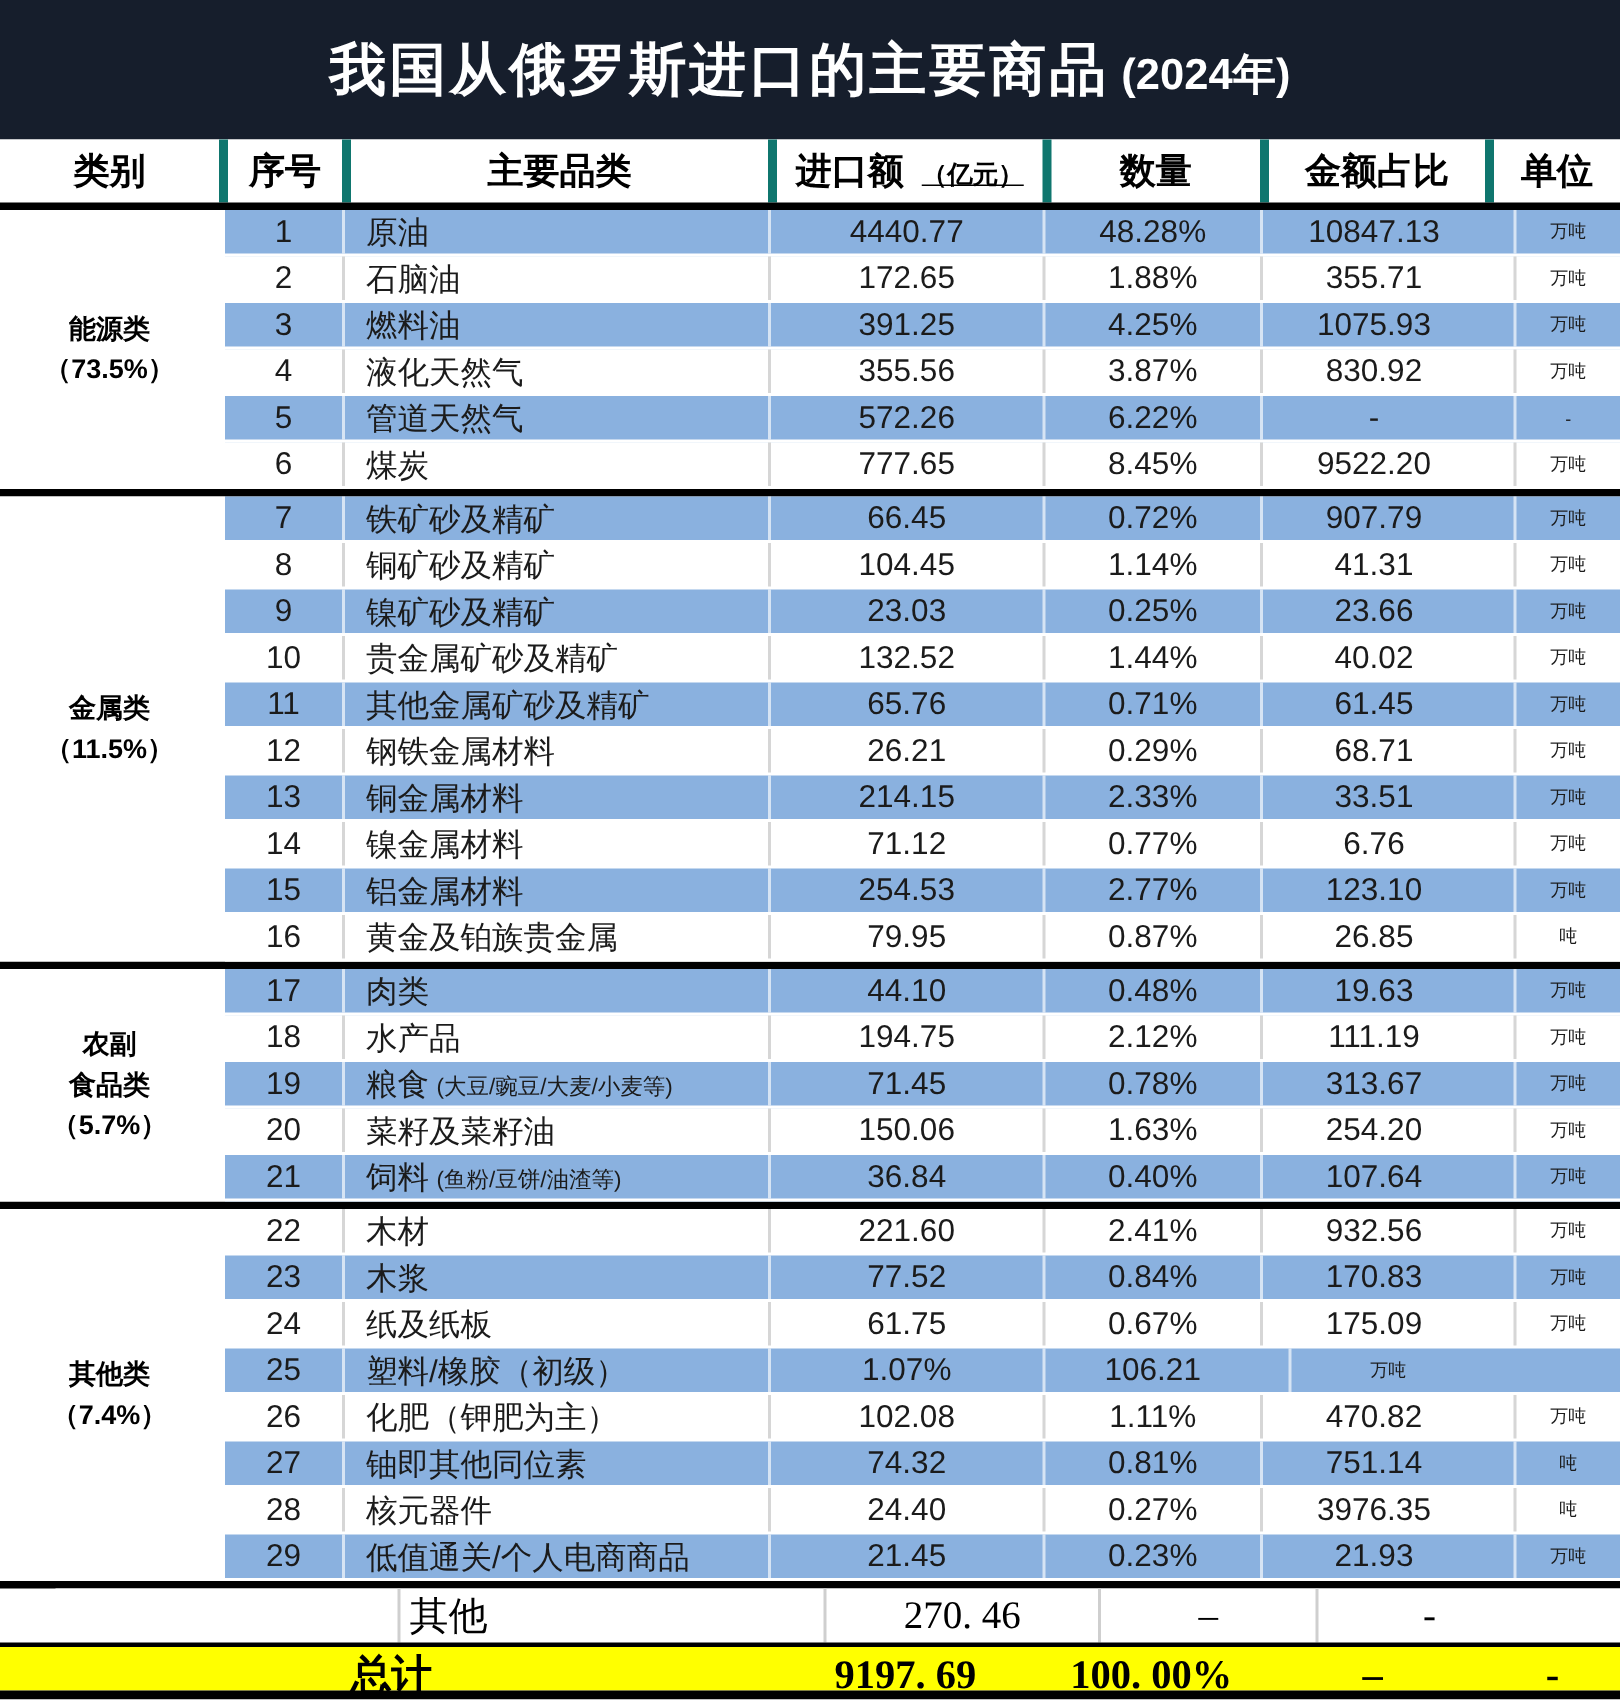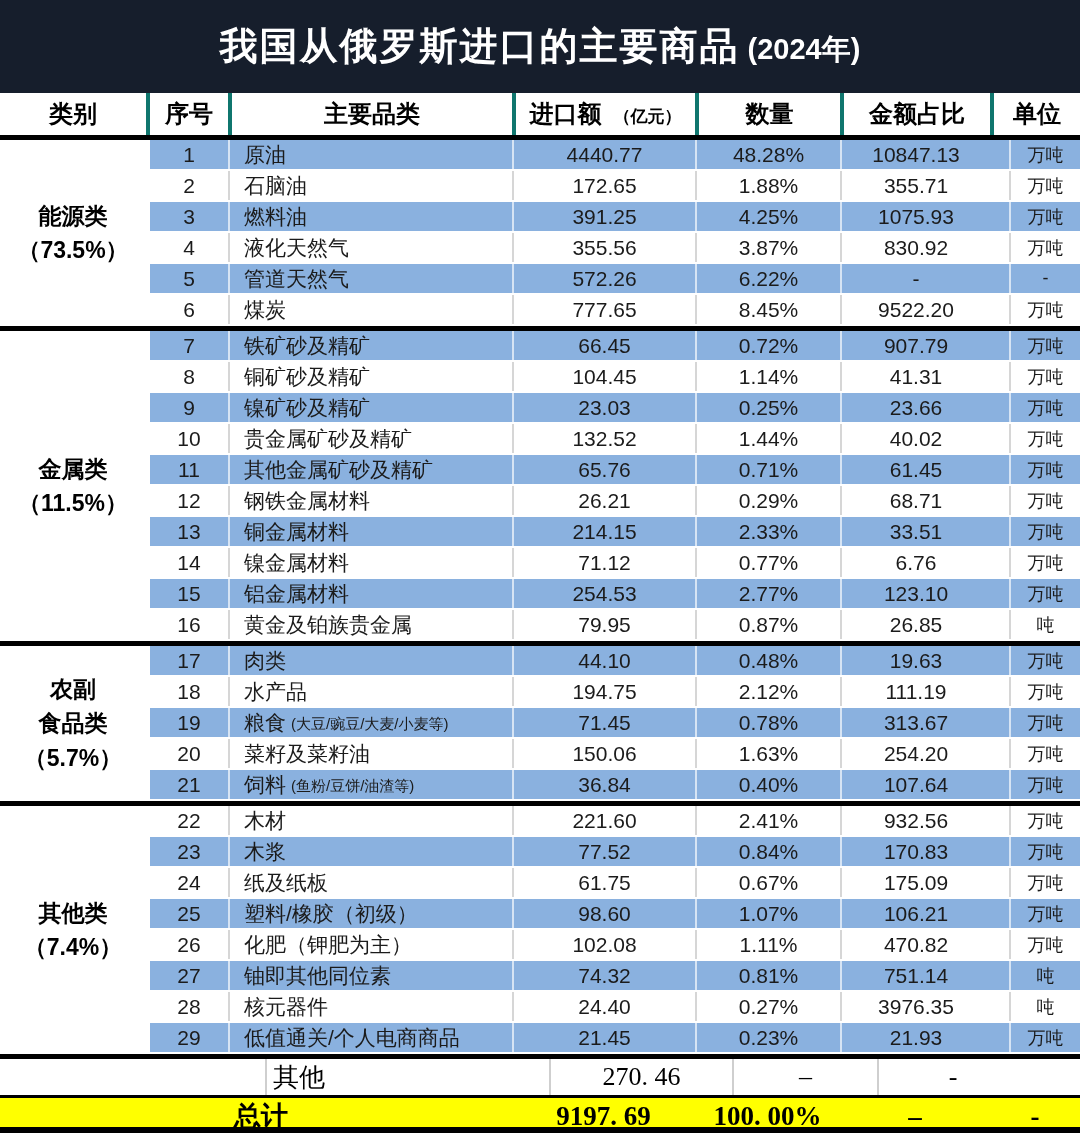--- a/index.html
+++ b/index.html
@@ -25,52 +25,52 @@
 
   
   .header-row {
     height:42px; flex:0 0 auto; background:#fff;
     display:grid; grid-template-columns:146px 82px 284px 183px 145px 150px 90px;
   }
   .header-cell {
     display:flex; align-items:center; justify-content:center;
     font-size:24px; font-weight:bold; color:#000; white-space:nowrap;
   }
-  .header-cell + .header-cell { border-left:4px solid #0f766e; }
-  .hnote { font-size:17px; font-weight:bold; margin-left:12px; padding-top:4px; }
+  .header-cell + .header-cell { border-left:6px solid #0f766e; }
+  .hnote { font-size:17px; font-weight:bold; margin-left:12px; padding-top:4px;text-decoration:underline; }
 
   .sep   { height:5px; background:#000; flex:0 0 auto; }
   .sep-thin { height:3px; background:#000; flex:0 0 auto; }
 
   
   .group { display:flex; flex:0 0 auto; }
   .group + .group { border-top:5px solid #000; }
   .group-label {
     width:146px; background:#fff; color:#000;
     display:flex; flex-direction:column; align-items:center; justify-content:center;
-    font-size:23px; font-weight:bold; line-height:1.5; text-align:center; white-space:nowrap;
+    font-size:18px; font-weight:bold; line-height:1.5; text-align:center; white-space:nowrap;
   }
   .group-rows { flex:1; border-left:4px solid #fff; display:flex; flex-direction:column; }
 
   .row {
     height:31px; flex:0 0 auto;
     display:grid; grid-template-columns:78px 284px 183px 145px 150px 90px;
     border-bottom:2px solid #fff;
     font-size:21px; color:#1b1b1b;
   }
   .row.blue  { background:var(--blue,#8ab1df); }
   .row.white { background:#ffffff; }
   .row .c {
     display:flex; align-items:center; justify-content:center;
     white-space:nowrap; overflow:hidden;
   }
   .row.white .c + .c { border-left:2px solid #d6d6d6; }
   .row.blue  .c + .c { border-left:2px solid rgba(255,255,255,0.65); }
   .row .c.name { justify-content:flex-start; padding-left:14px; }
-  .row .c.unit { font-size:18px;margin-left:19px; }
+  .row .c.unit { font-size:12px;margin-left:19px; }
   .row .c .note { font-size:15px; margin-left:5px; padding-top:4px; }
 
   
   .footer-row {
     display:grid; grid-template-columns:228px 284px 183px 145px 150px 90px;
     font-family:"Liberation Serif","DejaVu Serif",serif;
     flex:0 0 auto; color:#000;
   }
   .footer-row .c { display:flex; align-items:center; justify-content:center; white-space:nowrap; }
   .footer-row .c.flabel { justify-content:flex-start; padding-left:6px; }
@@ -326,21 +326,20 @@
             <div class="c no">24</div>
             <div class="c name">纸及纸板</div>
             <div class="c val">61.75</div>
             <div class="c share">0.67%</div>
             <div class="c qty">175.09</div>
             <div class="c unit">万吨</div>
           </div>
           <div class="row blue">
             <div class="c no">25</div>
             <div class="c name">塑料/橡胶（初级）</div>
-            <div class="c val">98.60</div>
             <div class="c share">1.07%</div>
             <div class="c qty">106.21</div>
             <div class="c unit">万吨</div>
           </div>
           <div class="row white">
             <div class="c no">26</div>
             <div class="c name">化肥（钾肥为主）</div>
             <div class="c val">102.08</div>
             <div class="c share">1.11%</div>
             <div class="c qty">470.82</div>

